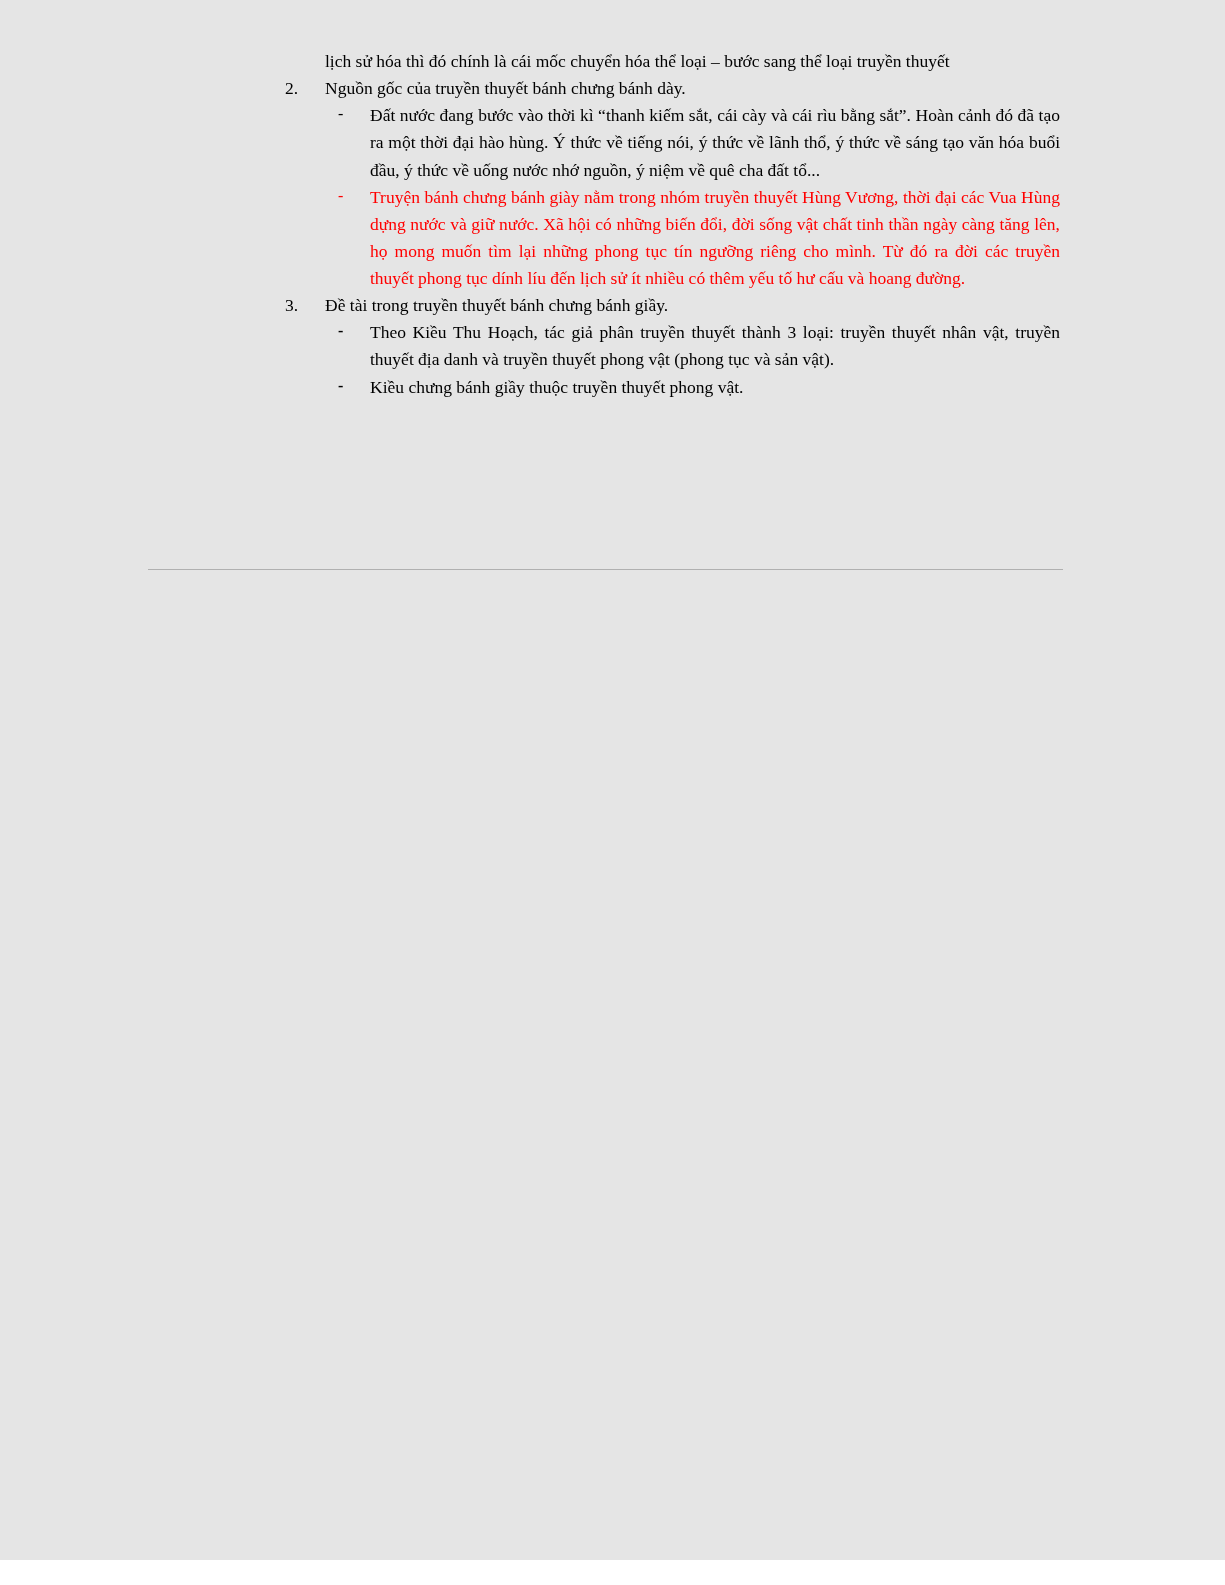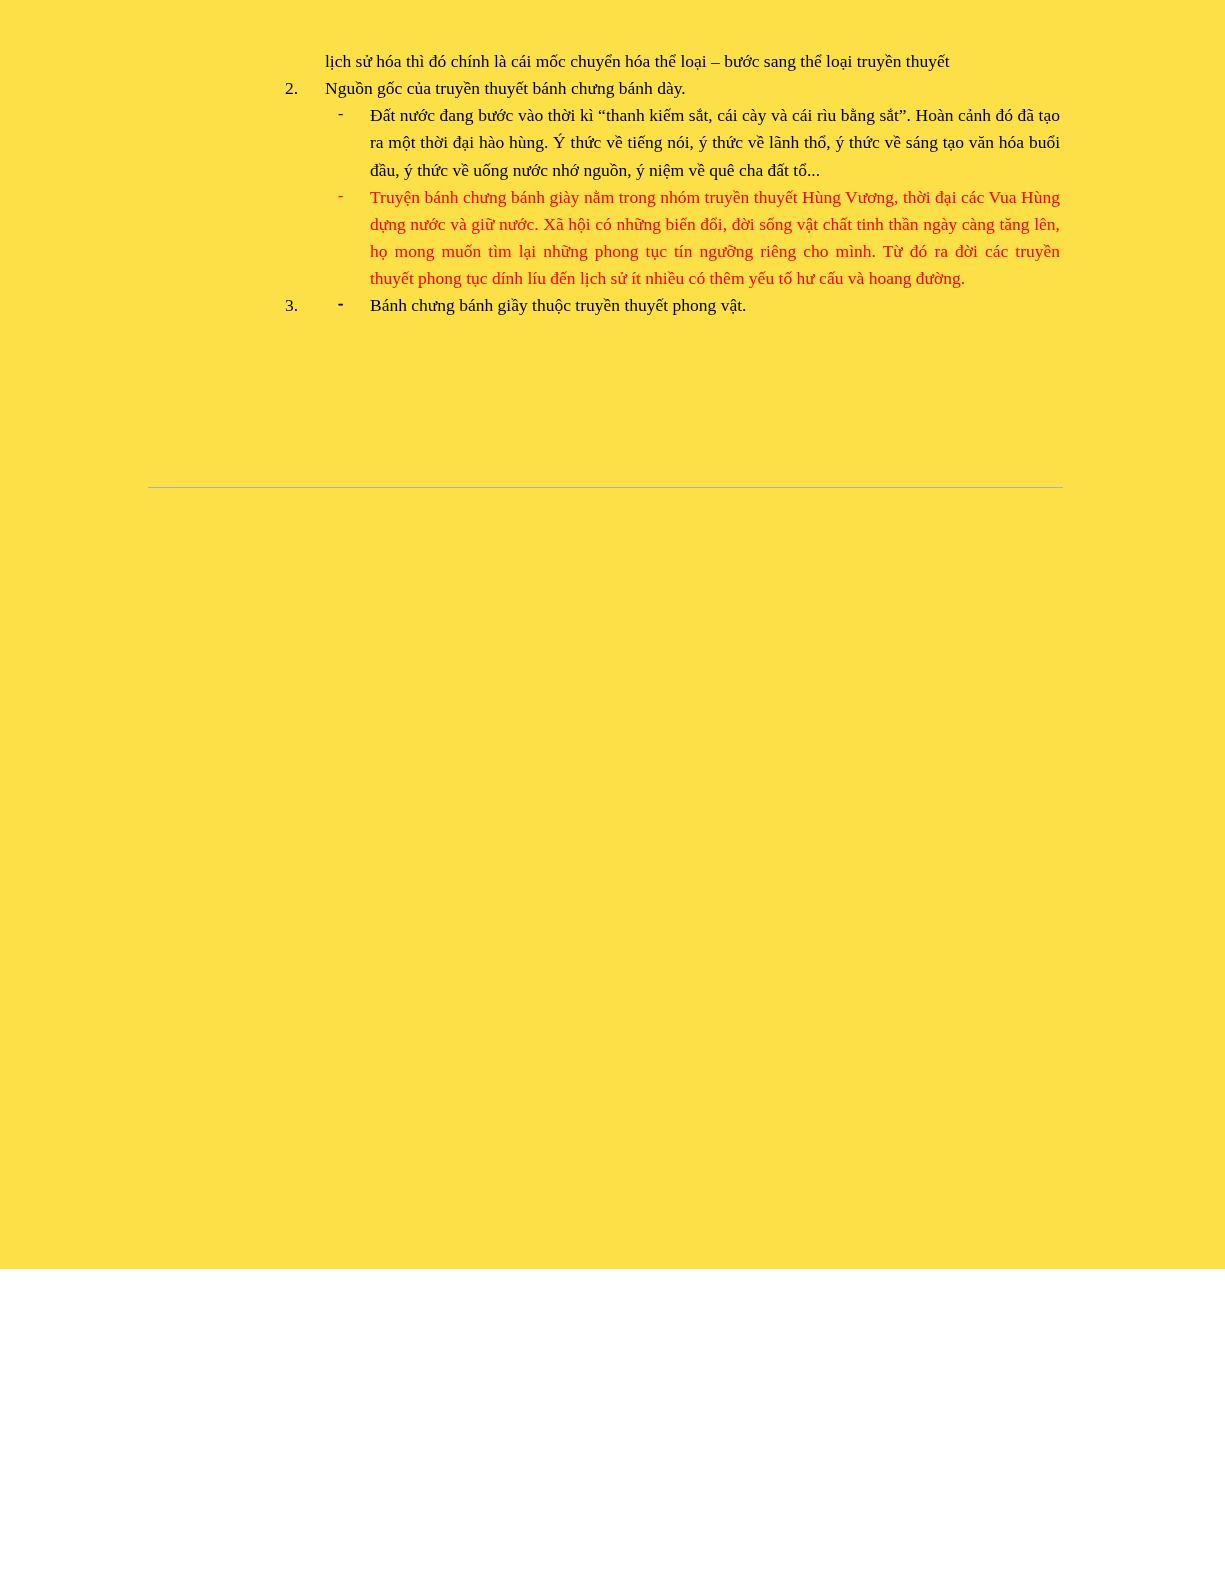--- a/index.html
+++ b/index.html
@@ -13,22 +13,22 @@
     font-family: "Liberation Serif", serif;
     color: #000000;
     position: relative;
     overflow: hidden;
   }
   .page {
     position: absolute;
     top: 0;
     left: 0;
     width: 1225px;
-    height: 1269px;
-    background: #fde047;
+    height: 1560px;
+    background: #e5e5e5;
     box-sizing: border-box;
     padding: 48px 140px 0 140px;
   }
   .doc-body {
     margin-top: 0;
   }
   
   .cont-para {
     margin: 0 0 0 185px;
     padding-right: 25px;
@@ -120,28 +120,30 @@
           </li>
           <li class="dash-item red">
             <span class="dash-marker">-</span>
             <span>Truyện bánh chưng bánh giày nằm trong nhóm truyền thuyết Hùng Vương, thời đại các Vua Hùng dựng nước và giữ nước. Xã hội có những biến đổi, đời sống vật chất tinh thần ngày càng tăng lên, họ mong muốn tìm lại những phong tục tín ngưỡng riêng cho mình. Từ đó ra đời các truyền thuyết phong tục dính líu đến lịch sử ít nhiều có thêm yếu tố hư cấu và hoang đường.</span>
           </li>
         </ul>
       </li>
 
       <li class="num-item">
         <span class="num-marker">3.</span>
+        <span class="num-text">Đề tài trong truyền thuyết bánh chưng bánh giầy.</span>
 
         <ul class="dash-list">
           <li class="dash-item bold-marker">
             <span class="dash-marker">-</span>
+            <span>Theo Kiều Thu Hoạch, tác giả phân truyền thuyết thành 3 loại: truyền thuyết nhân vật, truyền thuyết địa danh và truyền thuyết phong vật (phong tục và sản vật).</span>
           </li>
           <li class="dash-item bold-marker">
             <span class="dash-marker">-</span>
-            <span>Bánh chưng bánh giầy thuộc truyền thuyết phong vật.</span>
+            <span>Kiều chưng bánh giầy thuộc truyền thuyết phong vật.</span>
           </li>
         </ul>
       </li>
 
     </ol>
 
     <div class="spacer-lg"></div>
 
     <hr class="hr-rule">
 

